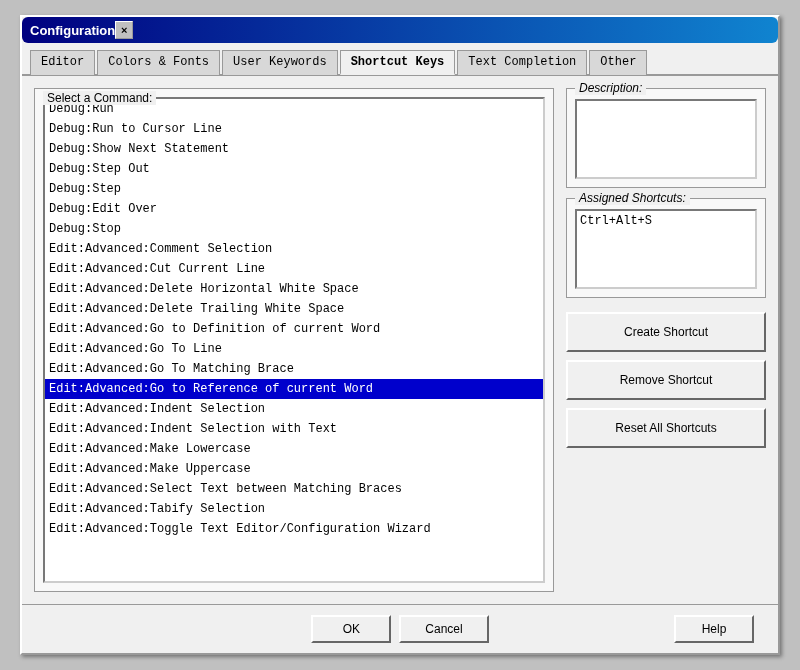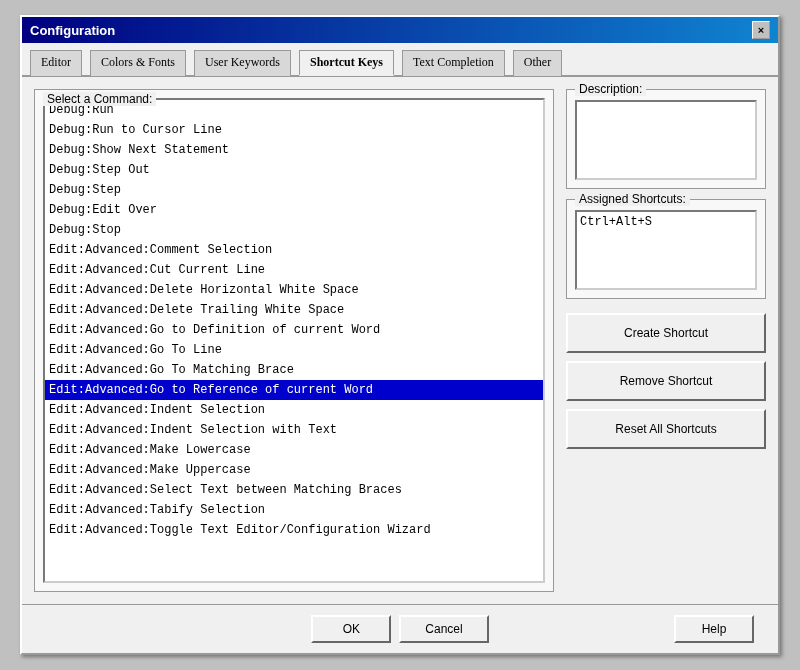--- a/index.html
+++ b/index.html
@@ -24,25 +24,26 @@
       display: flex;
       flex-direction: column;
       box-shadow: 2px 2px 4px rgba(0,0,0,0.4);
       position: relative;
     }
     .title-bar {
       background: linear-gradient(to right, #000080, #1084d0);
       color: white;
       padding: 4px 8px;
       display: flex;
-      justify-content: space-between;
+      justify-content: flex-start;
       align-items: center;
       font-size: 13px;
       font-weight: bold;
       font-family: Arial, sans-serif;
+      border-radius: 6px;
     }
     .title-bar-close {
       background: #c0c0c0;
       border: 1px solid #999;
       border-top: 1px solid #fff;
       border-left: 1px solid #fff;
       width: 18px;
       height: 18px;
       cursor: pointer;
       display: flex;
@@ -60,22 +61,22 @@
       border-bottom: 2px solid #999;
       flex-wrap: nowrap;
     }
     .tab {
       padding: 4px 10px;
       border: 1px solid #999;
       border-bottom: none;
       background: #d8d8d8;
       cursor: pointer;
       font-size: 12px;
-      font-family: Liberation Serif, serif;
-      margin-right: 8px;
+      font-family: Liberation Mono, monospace;
+      margin-right: 2px;
       position: relative;
       bottom: -1px;
     }
     .tab.active {
       background: #f0f0f0;
       border-bottom: 2px solid #f0f0f0;
       font-weight: bold;
       z-index: 1;
     }
     .main-content {
@@ -133,20 +134,21 @@
       background: #f8f8f8;
     }
     .right-group-label {
       position: absolute;
       top: -8px;
       left: 8px;
       background: #f0f0f0;
       padding: 0 4px;
       font-size: 12px;
       font-family: Arial, sans-serif;
+      font-style: italic;
     }
     .desc-box {
       height: 80px;
       border: 2px inset #ccc;
       background: white;
       width: 100%;
     }
     .shortcut-box {
       height: 80px;
       border: 2px inset #ccc;

